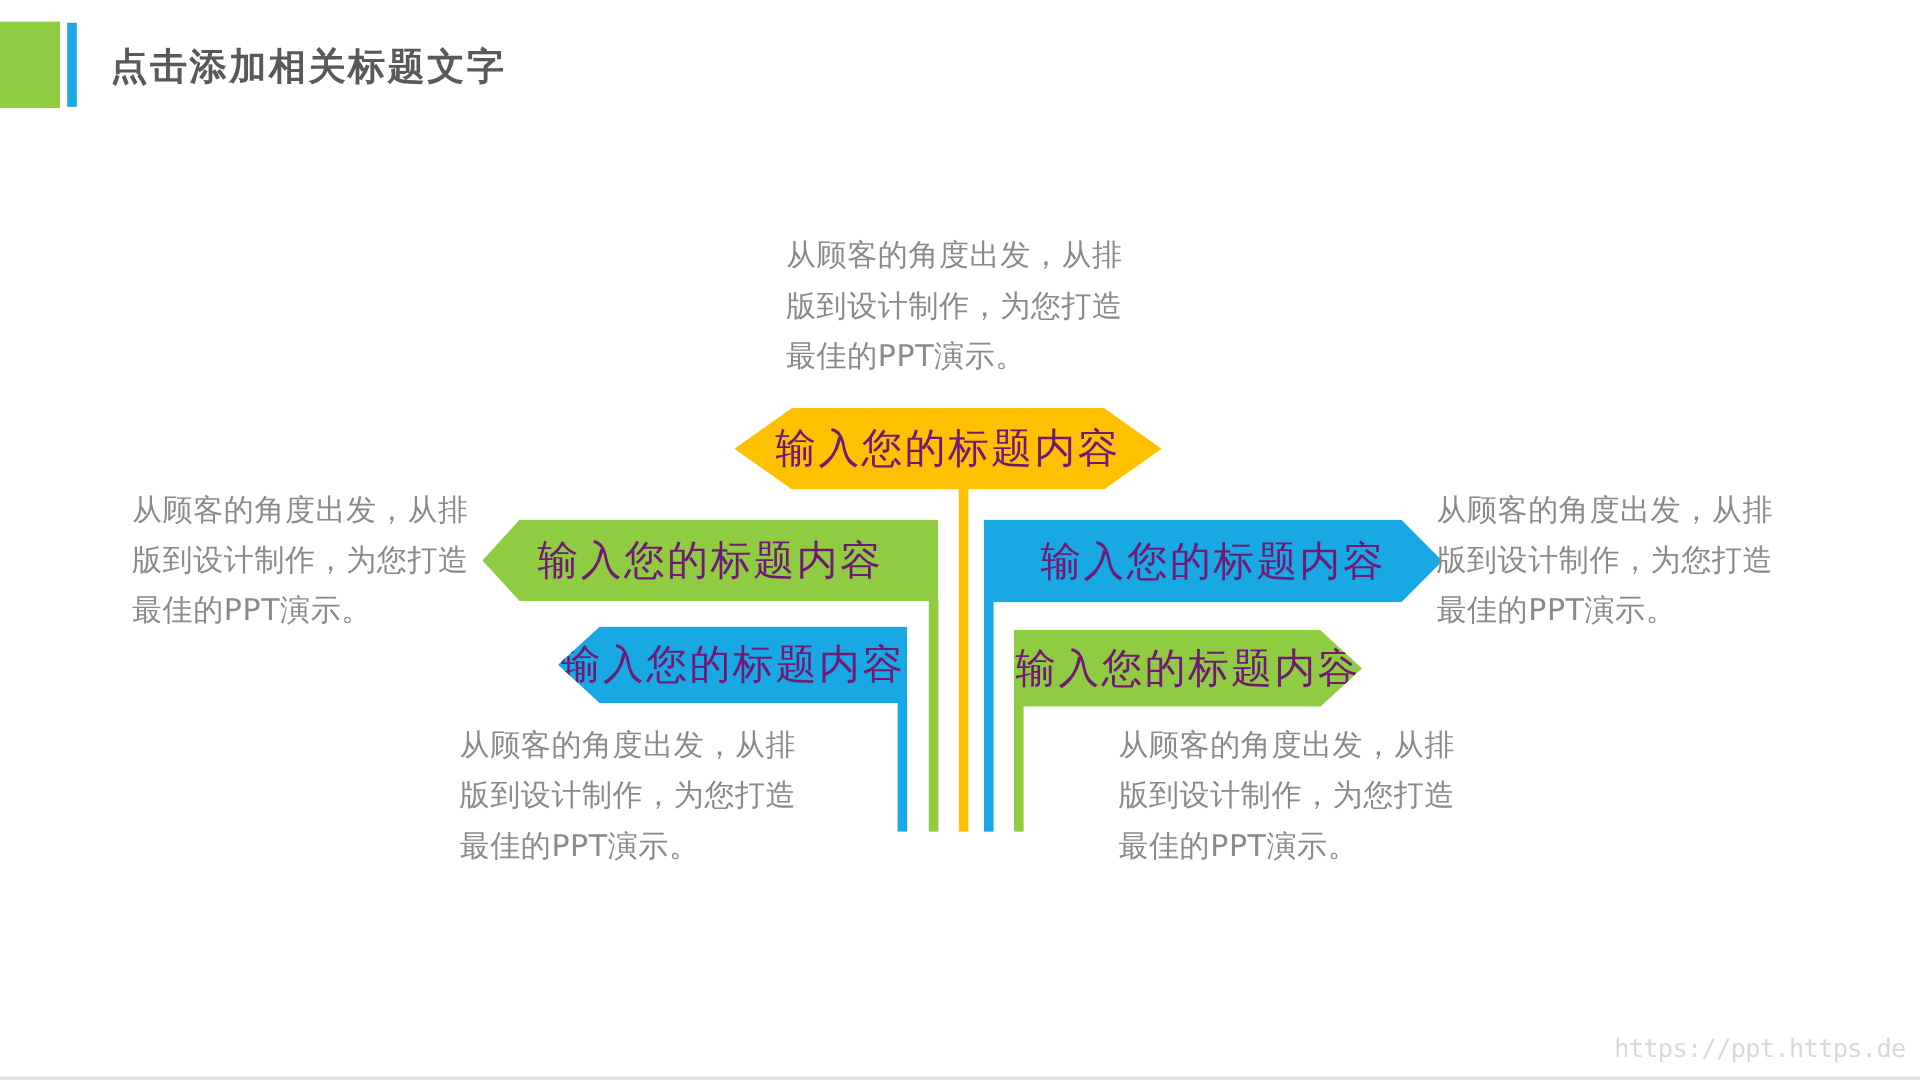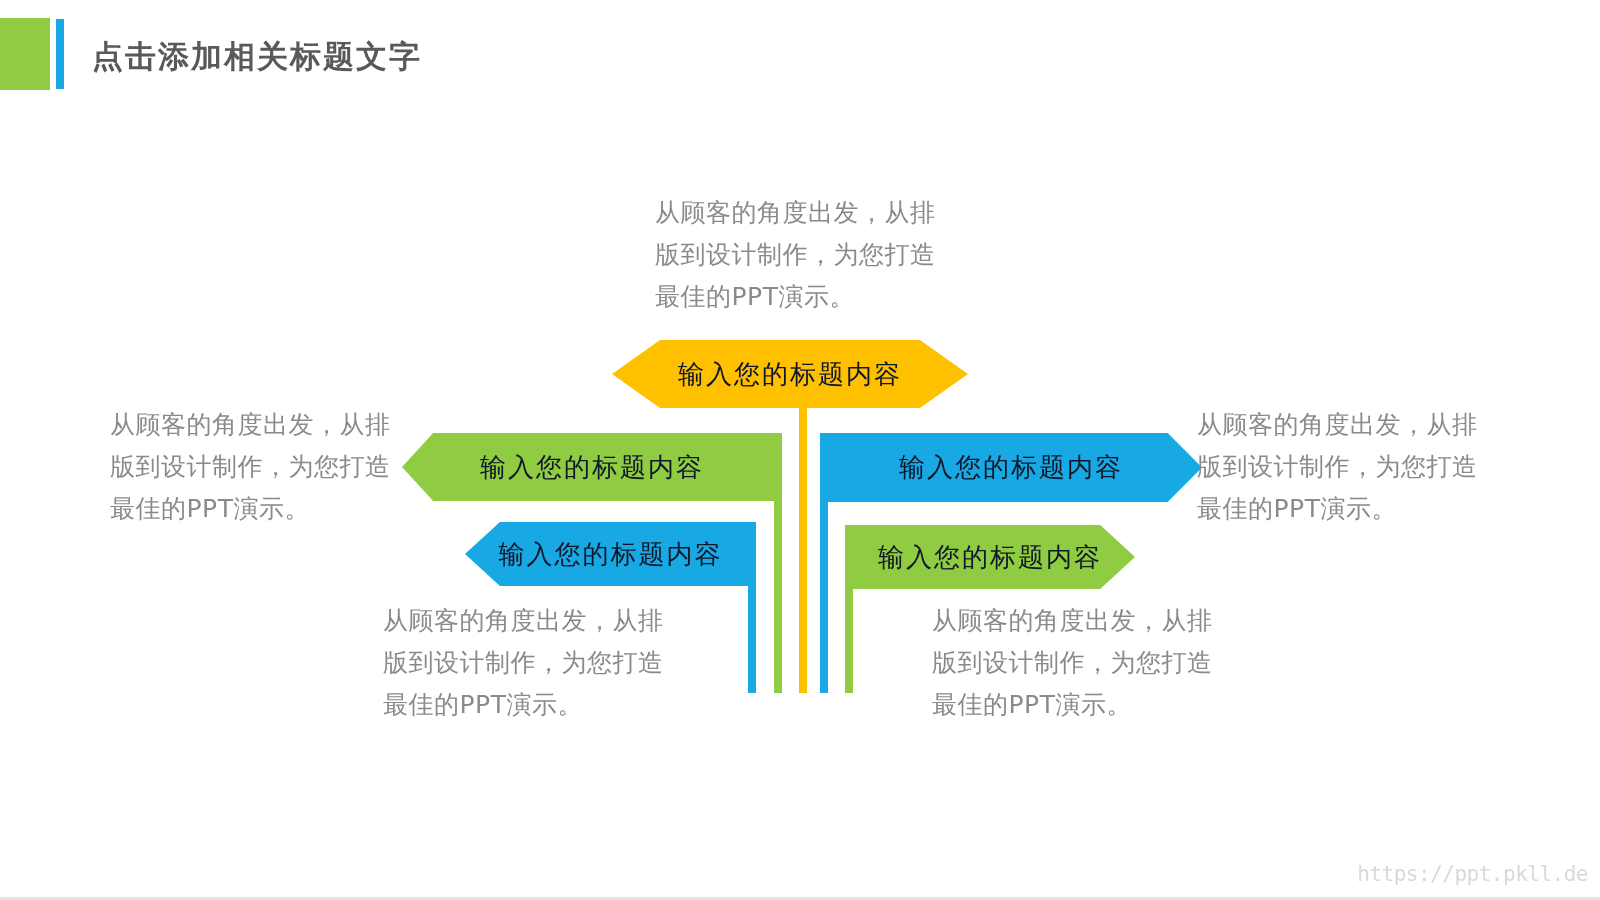--- a/index.html
+++ b/index.html
@@ -20,21 +20,21 @@
   .line { position:absolute; width:8px; }
   .line-yellow      { left:799px; top:406px; height:287px; background:#FFC000; }
   .line-green-left  { left:774px; top:500px; height:193px; background:#90CC41; }
   .line-blue-right  { left:820px; top:501px; height:192px; background:#18A8E3; }
   .line-blue-left   { left:748px; top:585px; height:108px; background:#18A8E3; }
   .line-green-right { left:845px; top:588px; height:105px; background:#90CC41; }
 
   
   .banner {
     position:absolute; display:flex; align-items:center; justify-content:center;
-    color:#0f172a; font-size:26px; letter-spacing:2px; white-space:nowrap;
+    color:#701a75; font-size:34px; letter-spacing:2px; white-space:nowrap;
   }
   .banner-top {
     left:612px; top:340px; width:356px; height:68px; background:#FFC000;
     clip-path:polygon(13.5% 0, 86.5% 0, 100% 50%, 86.5% 100%, 13.5% 100%, 0 50%);
   }
   .banner-mid-left {
     left:402px; top:433px; width:380px; height:68px; background:#90CC41;
     clip-path:polygon(8.2% 0, 100% 0, 100% 100%, 8.2% 100%, 0 50%);
   }
   .banner-mid-right {
@@ -119,16 +119,16 @@
     <div>从顾客的角度出发，从排</div>
     <div>版到设计制作，为您打造</div>
     <div>最佳的PPT演示。</div>
   </div>
   <div class="desc desc-bottom-right">
     <div>从顾客的角度出发，从排</div>
     <div>版到设计制作，为您打造</div>
     <div>最佳的PPT演示。</div>
   </div>
 
-  <div class="watermark">https://ppt.pkll.de</div>
+  <div class="watermark">https://ppt.https.de</div>
   <div class="bottom-line"></div>
 
 </div>
 
 </body></html>

